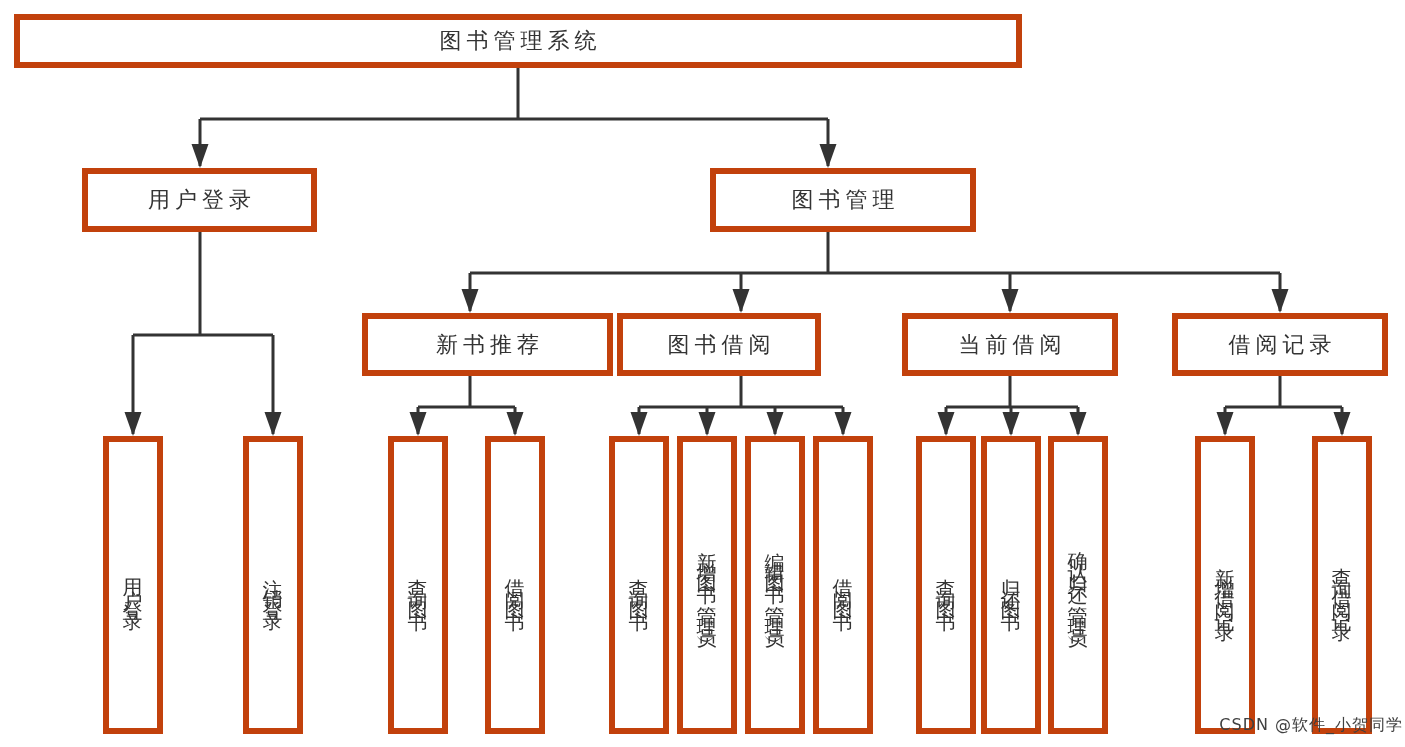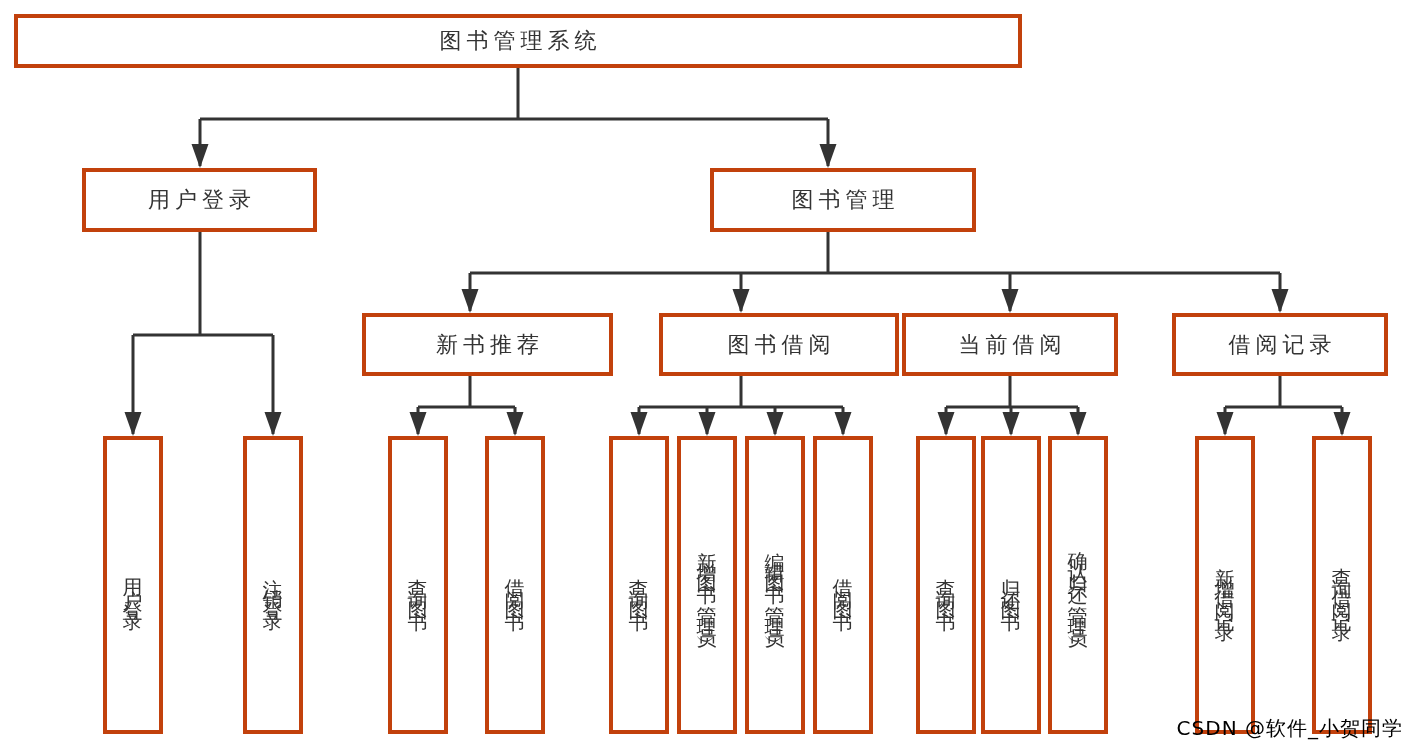--- a/index.html
+++ b/index.html
@@ -18,21 +18,21 @@
   svg.wires {
     position: absolute;
     left: 0; top: 0;
     width: 1405px;
     height: 747px;
     pointer-events: none;
   }
   .node {
     position: absolute;
     box-sizing: border-box;
-    border: 4px solid #c2410c;
+    border: 6px solid #c2410c;
     background: #ffffff;
     display: flex;
     align-items: center;
     justify-content: center;
     color: #333333;
   }
   .hlabel {
     font-size: 22px;
     letter-spacing: 5px;
     text-indent: 5px;
@@ -45,23 +45,23 @@
     text-orientation: mixed;
     font-size: 20px;
     letter-spacing: 11px;
     line-height: 1;
     white-space: nowrap;
   }
   .watermark {
     position: absolute;
     top: 715px;
     right: 2px;
-    font-size: 20px;
+    font-size: 16px;
     letter-spacing: 1px;
-    color: #000000;
+    color: #404040;
     white-space: nowrap;
   }
 </style>
 </head>
 <body>
 
 <div class="canvas">
 
   <svg class="wires" viewBox="0 0 1405 747">
     <path fill="none" stroke-width="3" d="M518 68V119 M200 119H828 M200 119V166 M828 119V166
@@ -90,21 +90,21 @@
   <div class="node" style="left:82px; top:168px; width:235px; height:64px;">
     <span class="hlabel">用户登录</span>
   </div>
   <div class="node" style="left:710px; top:168px; width:266px; height:64px;">
     <span class="hlabel">图书管理</span>
   </div>
 
   <div class="node" style="left:362px; top:313px; width:251px; height:63px;">
     <span class="hlabel">新书推荐</span>
   </div>
-  <div class="node" style="left:659px; top:313px; width:240px; height:63px;">
+  <div class="node" style="left:617px; top:313px; width:204px; height:63px;">
     <span class="hlabel">图书借阅</span>
   </div>
   <div class="node" style="left:902px; top:313px; width:216px; height:63px;">
     <span class="hlabel">当前借阅</span>
   </div>
   <div class="node" style="left:1172px; top:313px; width:216px; height:63px;">
     <span class="hlabel">借阅记录</span>
   </div>
 
   <div class="node leaf" style="left:103px;">

